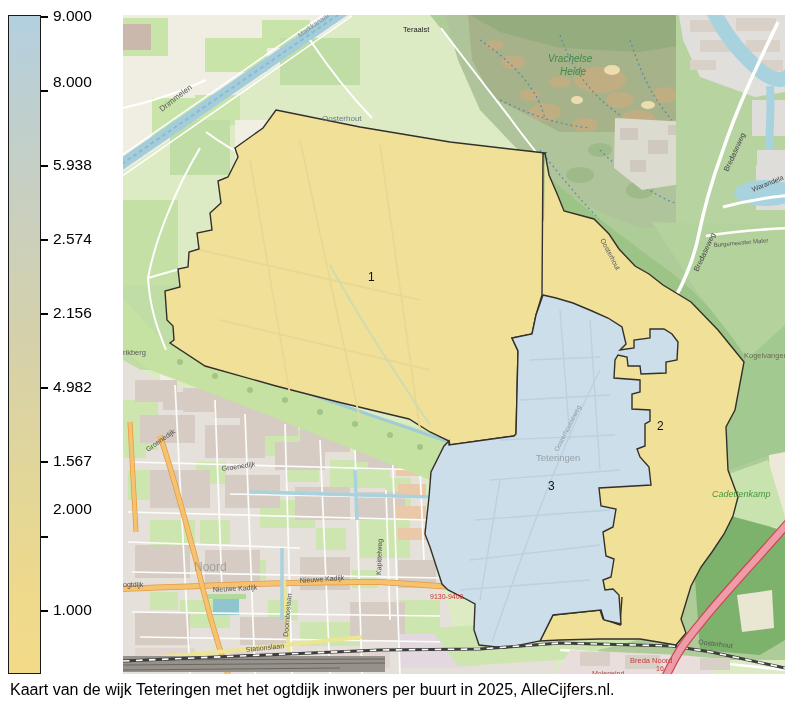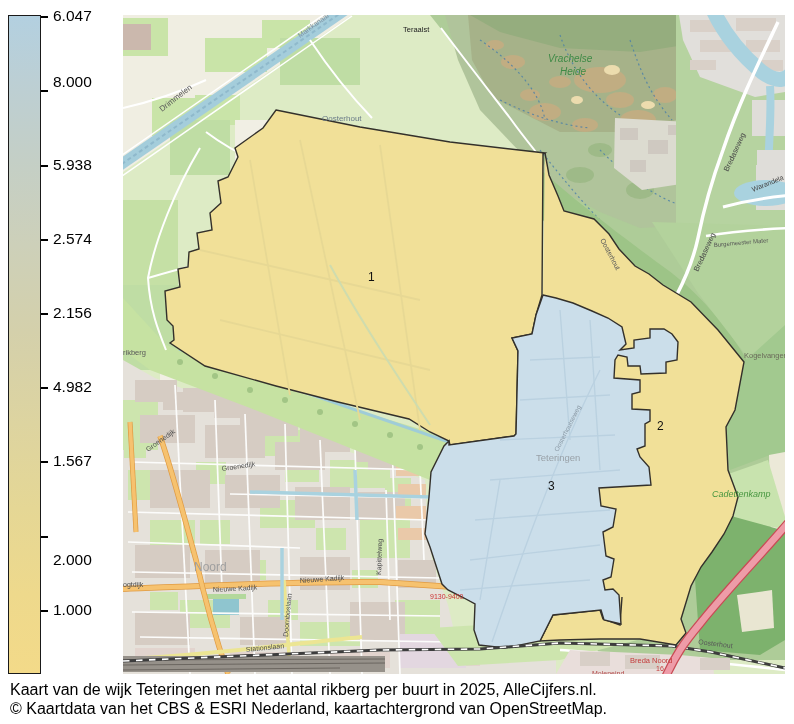--- a/index.html
+++ b/index.html
@@ -13,35 +13,35 @@
 #cap1{top:681px;}
 #cap2{top:700px;}
 svg text{font-family:"Liberation Sans",sans-serif;}
 </style>
 </head>
 <body>
 <div id="page">
 
 <div id="cbar"></div>
 <div class="tick" style="top:16px"></div>
-    <div class="tlab" style="top:16px">6.047</div>
+    <div class="tlab" style="top:16px">9.000</div>
 <div class="tick" style="top:90px"></div>
     <div class="tlab" style="top:82px">8.000</div>
 <div class="tick" style="top:165px"></div>
     <div class="tlab" style="top:165px">5.938</div>
 <div class="tick" style="top:239px"></div>
     <div class="tlab" style="top:239px">2.574</div>
 <div class="tick" style="top:313px"></div>
     <div class="tlab" style="top:313px">2.156</div>
 <div class="tick" style="top:387px"></div>
     <div class="tlab" style="top:387px">4.982</div>
 <div class="tick" style="top:461px"></div>
     <div class="tlab" style="top:461px">1.567</div>
 <div class="tick" style="top:536px"></div>
-    <div class="tlab" style="top:560px">2.000</div>
+    <div class="tlab" style="top:509px">2.000</div>
 <div class="tick" style="top:610px"></div>
     <div class="tlab" style="top:610px">1.000</div>
 
 <svg id="map" width="794" height="724" viewBox="0 0 794 724" style="position:absolute;left:0;top:0">
 <defs>
 <clipPath id="mapclip">
           <rect x="123" y="15" width="662" height="659"></rect>
         </clipPath>
 </defs>
 <g clip-path="url(#mapclip)">
@@ -410,16 +410,15 @@
 </g>
 
 <g fill="#111111" font-size="12px">
 <text x="368" y="281">1</text>
 <text x="657" y="430">2</text>
 <text x="548" y="490">3</text>
 </g>
 </g>
 </svg>
 
-<div id="cap1">Kaart van de wijk Teteringen met het aantal rikberg per buurt in 2025, AlleCijfers.nl.</div>
-
-<div id="cap2">© Kaartdata van het CBS &amp; ESRI Nederland, kaartachtergrond van OpenStreetMap.</div>
+<div id="cap1">Kaart van de wijk Teteringen met het ogtdijk inwoners per buurt in 2025, AlleCijfers.nl.</div>
+
 </div>
 
 </body></html>

